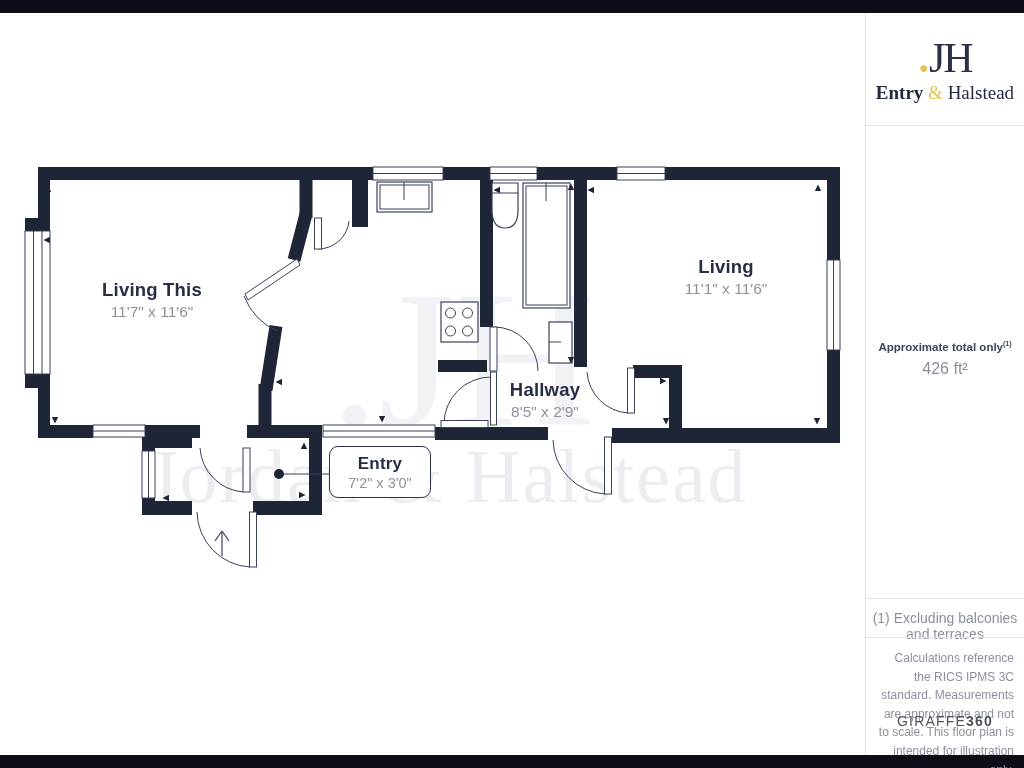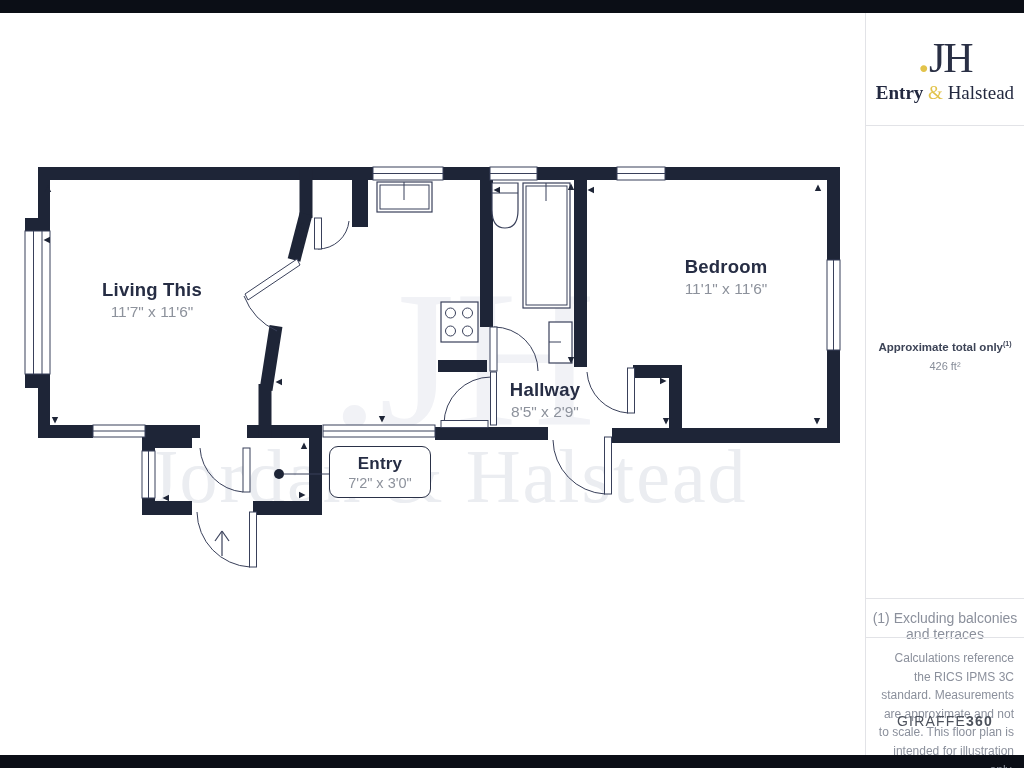--- a/index.html
+++ b/index.html
@@ -40,21 +40,21 @@
   .sb-divider{position:absolute;left:0;width:100%;height:1px;background:var(--divider);}
   #logo{position:absolute;top:24px;left:0;width:100%;text-align:center;}
   .logo-mono{font-family:"Liberation Serif",serif;font-size:42px;line-height:1;color:#2a3045;letter-spacing:-2px;}
   .logo-mono .dot{color:var(--accent);font-weight:bold;letter-spacing:0;}
   .logo-name{font-family:"Liberation Serif",serif;font-size:19px;color:#232940;margin-top:3px;white-space:nowrap;}
   .logo-name .bold{font-weight:bold;}
   .logo-name .amp{color:var(--accent);}
   #area-block{position:absolute;top:327px;left:0;width:100%;text-align:center;}
   .area-label{font-size:11.5px;font-weight:bold;color:#3d4457;}
   .area-label sup{font-size:7px;}
-  .area-value{font-size:11px;color:#878d99;margin-top:7px;}
+  .area-value{font-size:16px;color:#878d99;margin-top:7px;}
   #footnote1{position:absolute;top:597px;left:0;width:100%;text-align:center;
     font-size:14px;color:var(--muted);}
   #disclaimer{position:absolute;top:636px;left:11px;width:137px;text-align:right;
     font-size:12px;line-height:1.55;color:var(--muted);}
   #brand{position:absolute;top:700px;left:0;width:100%;text-align:center;
     font-size:14px;letter-spacing:1.2px;color:#4d525c;}
   #brand .b{font-weight:bold;}
 </style>
 </head>
 <body>
@@ -198,21 +198,21 @@
       <path class="tri" d="M0,-3.2 L6.5,0 L0,3.2 Z" transform="translate(817,418) rotate(90)"></path>
       <path class="tri" d="M0,-3.2 L6.5,0 L0,3.2 Z" transform="translate(571,357) rotate(90)"></path>
     </g>
   </svg>
 
   <div class="room-label" style="left:152px;top:300px;">
     <div class="room-name">Living This</div>
     <div class="room-dims">11'7" x 11'6"</div>
   </div>
   <div class="room-label" style="left:726px;top:277px;">
-    <div class="room-name">Bedroom</div>
+    <div class="room-name">Living</div>
     <div class="room-dims">11'1" x 11'6"</div>
   </div>
   <div class="room-label" style="left:545px;top:400px;">
     <div class="room-name">Hallway</div>
     <div class="room-dims">8'5" x 2'9"</div>
   </div>
   <div id="entry-box">
     <div class="room-name">Entry</div>
     <div class="room-dims">7'2" x 3'0"</div>
   </div>

